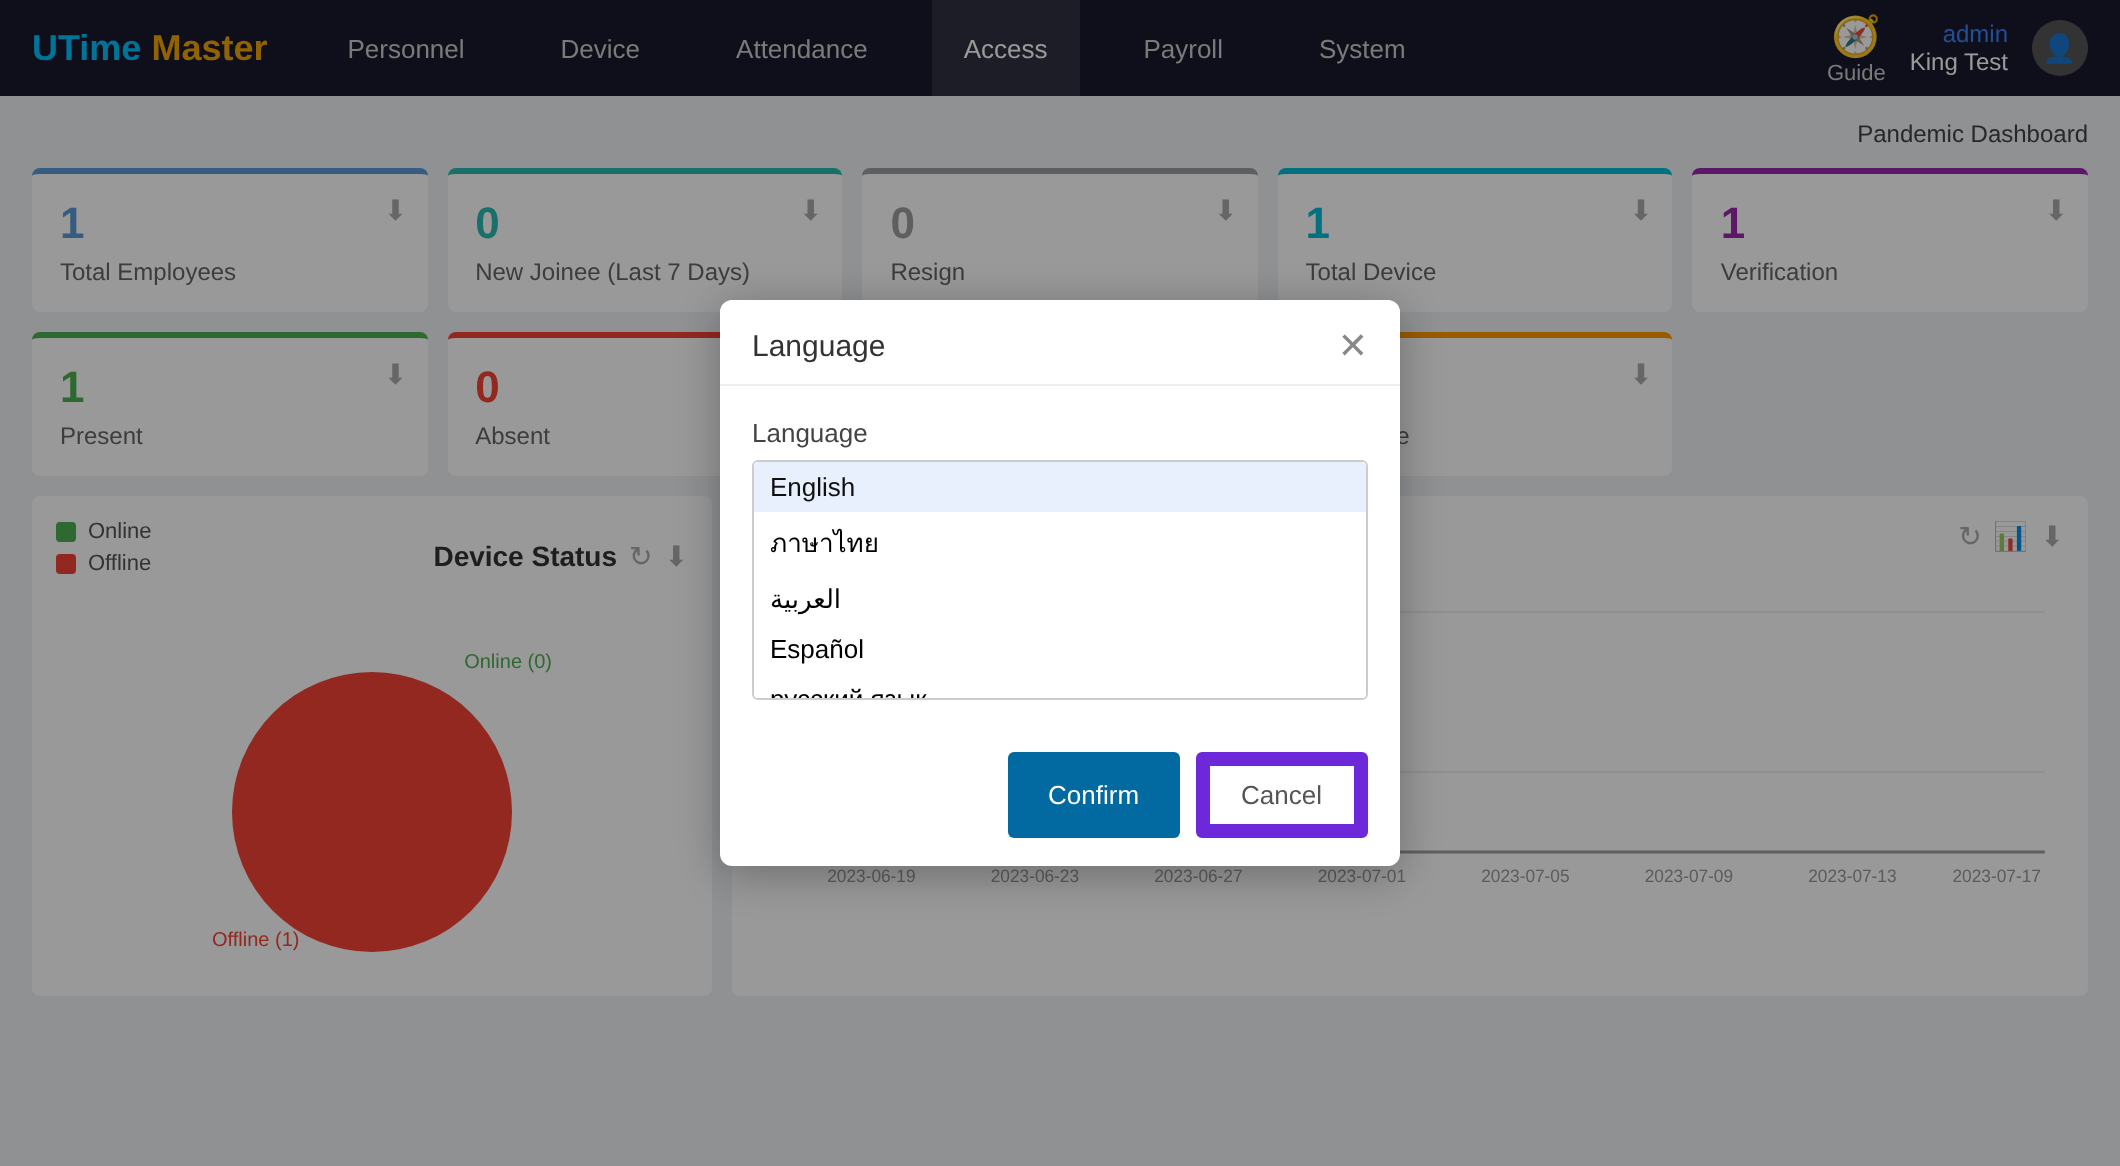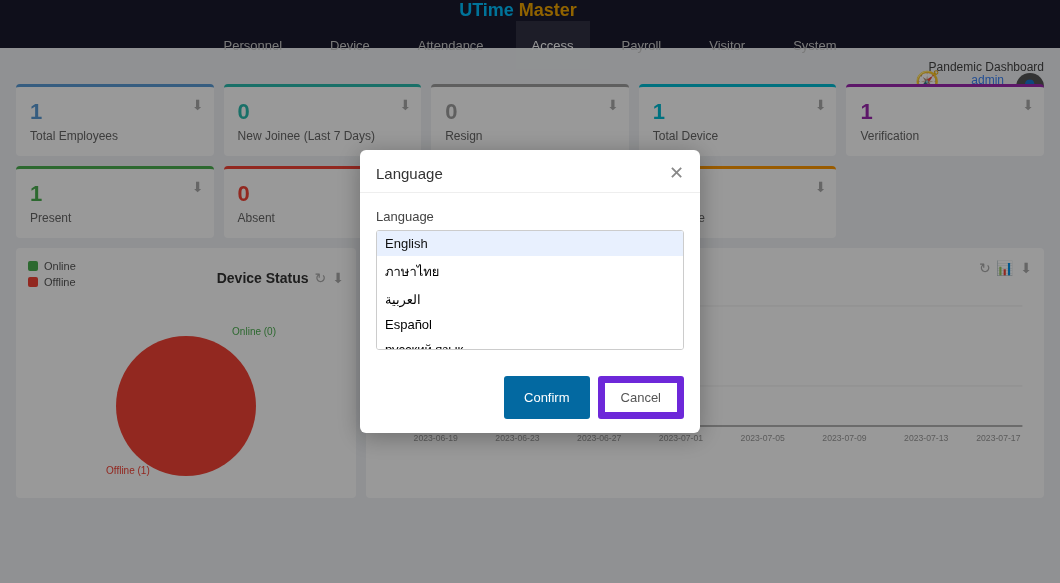--- a/index.html
+++ b/index.html
@@ -7,21 +7,20 @@
 
     
     .navbar {
       background: #1a1a2e;
       color: #fff;
       height: 48px;
       display: flex;
       align-items: center;
       padding: 0 16px;
       gap: 0;
-      flex-direction: column;
     }
     .navbar-brand {
       font-size: 18px;
       font-weight: bold;
       margin-right: 24px;
       white-space: nowrap;
     }
     .brand-u { color: #00c0ff; }
     .brand-time { color: #00c0ff; }
     .brand-master { color: #f0a500; }
@@ -326,21 +325,20 @@
 <nav class="navbar">
   <div class="navbar-brand">
     <span class="brand-u">U</span><span class="brand-time">Time</span> <span class="brand-master">Master</span>
   </div>
   <nav class="navbar-nav">
     <div class="nav-item">Personnel</div>
     <div class="nav-item">Device</div>
     <div class="nav-item">Attendance</div>
     <div class="nav-item active">Access</div>
     <div class="nav-item">Payroll</div>
-    <div class="nav-item">Visitor</div>
     <div class="nav-item">System</div>
   </nav>
   <div class="nav-right">
     <div class="guide-btn">
       <span class="guide-icon">🧭</span>
       <span>Guide</span>
     </div>
     <div>
       <div class="user-info">admin</div>
       <div class="user-name">King Test</div>

